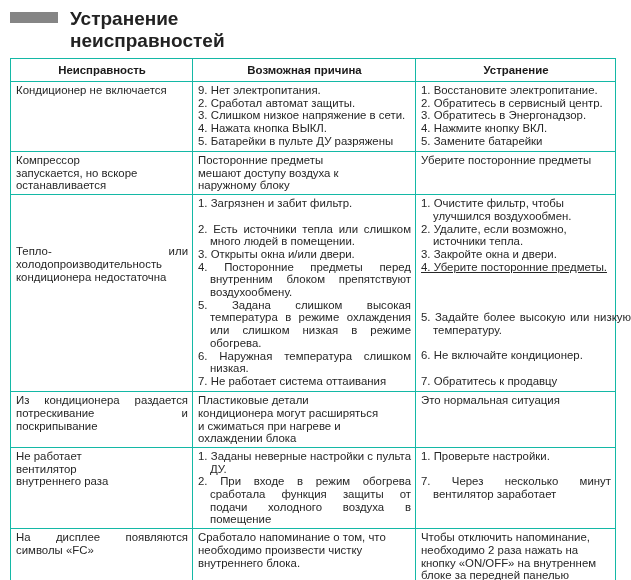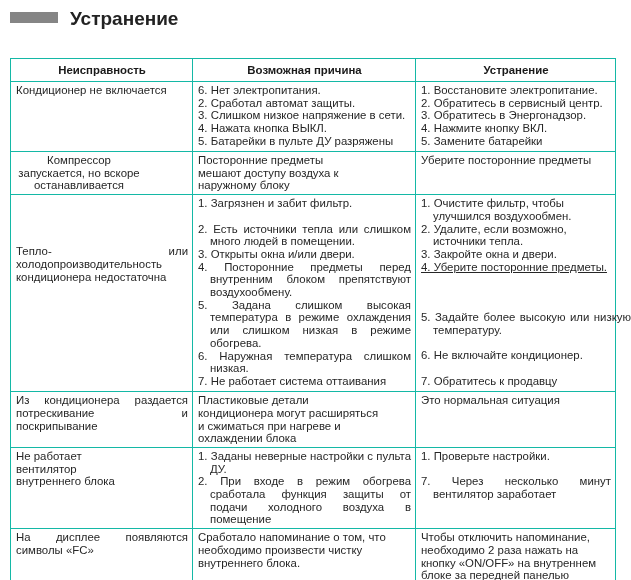--- a/index.html
+++ b/index.html
@@ -43,57 +43,58 @@
     .r4 { height: 45px; }
     .r5 { height: 73px; }
     .r6 { height: 56px; }
   </style>
 </head>
 <body>
 
 <div class="title-bar"></div>
 <div class="title">
   <span>Устранение</span>
+  <span>неисправностей</span>
 </div>
 
 <table class="tt">
   <colgroup>
       <col class="c1">
       <col class="c2">
       <col class="c3">
     </colgroup>
   <thead>
     <tr>
       <th>Неисправность</th>
       <th>Возможная причина</th>
       <th>Устранение</th>
     </tr>
   </thead>
   <tbody>
 
     <tr class="r1">
       <td class="fault">Кондиционер не включается</td>
       <td>
-        <span class="item">6. Нет электропитания.</span>
+        <span class="item">9. Нет электропитания.</span>
         <span class="item">2. Сработал автомат защиты.</span>
         <span class="item">3. Слишком низкое напряжение в сети.</span>
         <span class="item">4. Нажата кнопка ВЫКЛ.</span>
         <span class="item">5. Батарейки в пульте ДУ разряжены</span>
       </td>
       <td>
         <span class="item">1. Восстановите электропитание.</span>
         <span class="item">2. Обратитесь в сервисный центр.</span>
         <span class="item">3. Обратитесь в Энергонадзор.</span>
         <span class="item">4. Нажмите кнопку ВКЛ.</span>
         <span class="item">5. Замените батарейки</span>
       </td>
     </tr>
 
     <tr class="r2">
-      <td style="padding-right:50px;text-align:center;">Компрессор запускается, но вскоре останавливается</td>
+      <td style="padding-right:50px;">Компрессор запускается, но вскоре останавливается</td>
       <td style="padding-right:47px;margin-left:40px;">
         <span>Посторонние предметы мешают доступу воздуха к наружному блоку</span>
       </td>
       <td>
         <span>Уберите посторонние предметы</span>
       </td>
     </tr>
 
     <tr class="r3">
       <td class="fault just" style="padding-top:50px;">Тепло- или холодопроизводительность кондиционера недостаточна</td>
@@ -127,21 +128,21 @@
       <td class="just" style="text-align:justify;text-align-last:left;">Из кондиционера раздается потрескивание и поскрипывание</td>
       <td style="padding-right:36px;">
         <span>Пластиковые детали кондиционера могут расширяться и сжиматься при нагреве и охлаждении блока</span>
       </td>
       <td>
         <span>Это нормальная ситуация</span>
       </td>
     </tr>
 
     <tr class="r5">
-      <td class="fault" style="padding-right:50px;">Не работает вентилятор внутреннего блока</td>
+      <td class="fault" style="padding-right:50px;">Не работает вентилятор внутреннего раза</td>
       <td>
         <span class="item just">1. Заданы неверные настройки с пульта ДУ.</span>
         <span class="item just">2. При входе в режим обогрева сработала функция защиты от подачи холодного воздуха в помещение</span>
       </td>
       <td>
         <span class="item">1. Проверьте настройки.</span>
         <span class="gap"></span>
         <span class="item just">7. Через несколько минут вентилятор заработает</span>
       </td>
     </tr>

